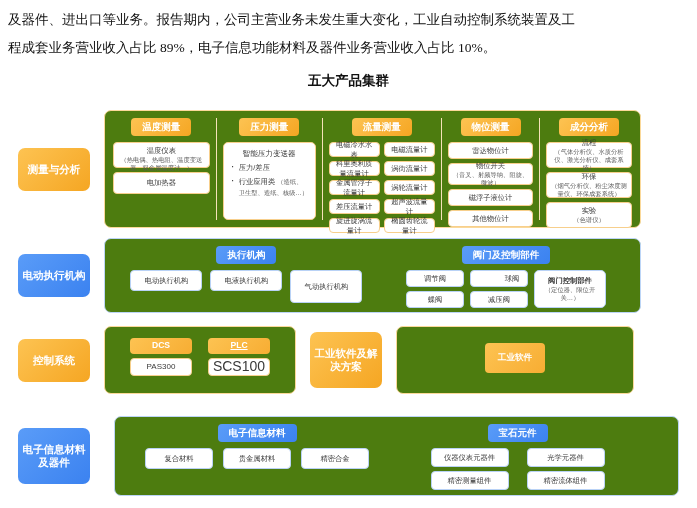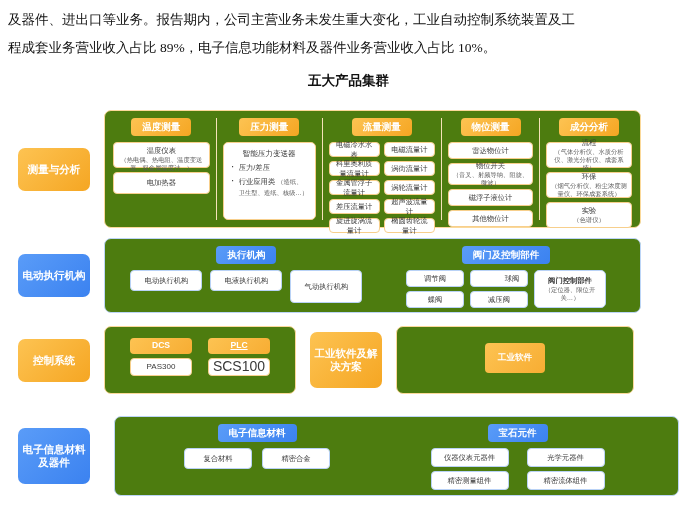--- a/index.html
+++ b/index.html
@@ -272,20 +272,23 @@
     <div class="cat-pill cat-blue" style="min-height:44px;">电子信息材料及器件</div>
     <div class="panel panel-blue" style="width:565px;height:80px;align-items:stretch;margin-left:24px;">
 
       <div class="col" style="width:268px;">
         <div class="head head-blue">电子信息材料</div>
         <div style="display:flex;gap:10px;">
           <div class="box box-blue" style="width:68px;height:21px;">
               <span>复合材料</span>
             </div>
           <div class="box box-blue" style="width:68px;height:21px;">
+              <span>贵金属材料</span>
+            </div>
+          <div class="box box-blue" style="width:68px;height:21px;">
               <span>精密合金</span>
             </div>
         </div>
       </div>
 
       <div class="col" style="width:253px;">
         <div class="head head-blue">宝石元件</div>
         <div style="display:flex;gap:18px;">
           <div class="gcol">
             <div class="box box-blue" style="width:78px;height:19px;">

